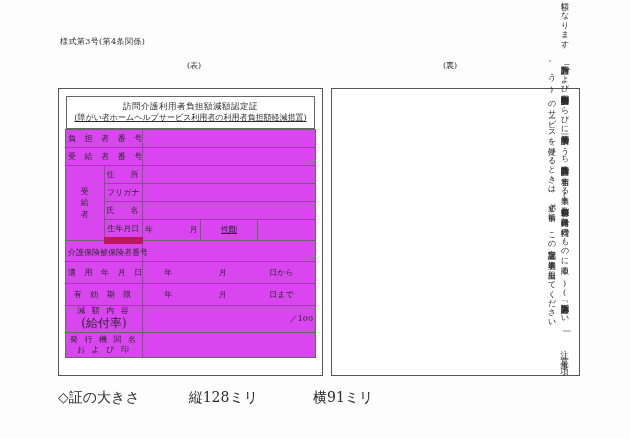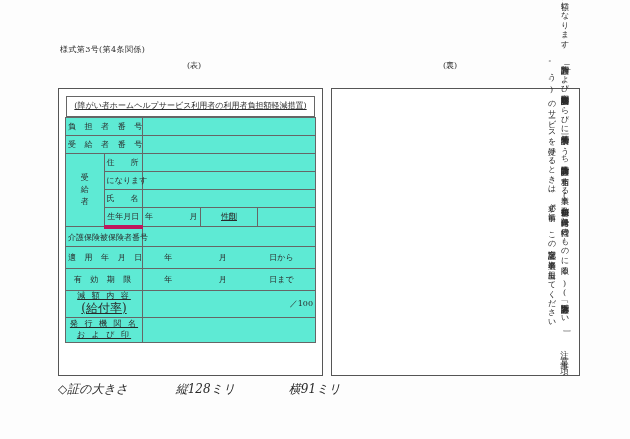--- a/index.html
+++ b/index.html
@@ -9,21 +9,21 @@
     font-family:"DejaVu Serif","Liberation Serif",serif;
     color:#2a2a2a;
     overflow:hidden;
     position:relative;
   }
   .page{position:absolute;inset:0;}
 
   
   .form-no{
     position:absolute;left:60px;top:36px;
-    font-size:8px;letter-spacing:.4px;white-space:nowrap;margin-top:8px;
+    font-size:8px;letter-spacing:.4px;white-space:nowrap;
   }
   .side-label{
     position:absolute;font-size:8px;white-space:nowrap;
   }
   .side-label.front{left:187px;top:60px;}
   .side-label.back{left:443px;top:60px;}
 
   
   .front-panel{
     position:absolute;left:58px;top:88px;width:265px;height:288px;
@@ -55,21 +55,21 @@
     width:251px;
     margin:0 6px;
     table-layout:fixed;
   }
   table.main td{
     border:1px solid #666;
     font-size:8px;
     height:17px;
     padding:0 2px;
     vertical-align:middle;
-    background:#5eead4;
+    background:#d946ef;
     margin-top:24px;
   }
   td.lbl-wide{width:72px;text-align:center;letter-spacing:3px;white-space:nowrap;}
   td.lbl-wide2{width:72px;text-align:left;letter-spacing:0px;white-space:nowrap;font-size:7.6px;}
   td.vert{
     width:17px;text-align:center;
     letter-spacing:0;
     line-height:1.45;
     font-size:8px;
   }
@@ -78,30 +78,30 @@
   td.sub-furi{width:55px;text-align:center;letter-spacing:0px;font-size:7.5px;white-space:nowrap;
     border-bottom:1px dashed #888;}
   td.val-furi{border-bottom:1px dashed #888;}
   td.blank{background:#fff;}
   td.dateval{text-align:center;font-size:8px;white-space:nowrap;}
   .dateval .y{display:inline-block;width:52px;text-align:left;}
   .dateval .m{display:inline-block;width:48px;text-align:left;}
   .dateval .d{display:inline-block;text-align:center;}
   td.genval{text-align:right;font-size:8px;}
   td.sexlbl{width:24px;text-align:center;font-size:7.6px;text-decoration:underline;}
-  td.two-line{text-align:center;font-size:7.6px;line-height:1.3;letter-spacing:2px;text-decoration:underline;}
+  td.two-line{text-align:center;font-size:7.6px;line-height:1.3;letter-spacing:2px;}
   td.two-line .l2{letter-spacing:2px;}
   .birth-inner{text-align:center;white-space:nowrap;}
   .birth-inner .by{display:inline-block;width:42px;text-align:left;}
   .birth-inner .bm{display:inline-block;width:36px;text-align:left;}
   .birth-inner .bd{display:inline-block;text-align:left;}
 
   .note-size{
-    position:absolute;left:58px;top:381px;
-    font-size:12px;white-space:nowrap;font-style:italic;
+    position:absolute;left:58px;top:389px;
+    font-size:14px;white-space:nowrap;
   }
   .note-size .g1{display:inline-block;width:40px;}
   .note-size .g2{display:inline-block;width:46px;}
 
   
   .back-panel{
     position:absolute;left:331px;top:88px;width:249px;height:288px;
     border:1px solid #555;background:#fff;
     box-sizing:border-box;
     padding:9px 8px 8px 8px;
@@ -151,20 +151,21 @@
 <div class="page">
 
   <div class="form-no">様式第3号(第4条関係)</div>
 
   <div class="side-label front">(表)</div>
   <div class="side-label back">(裏)</div>
 
   <div class="front-panel">
 
     <div class="title-box">
+      <div class="title-main">訪問介護利用者負担額減額認定証</div>
       <div class="title-sub">(障がい者ホームヘルプサービス利用者の利用者負担額軽減措置)</div>
     </div>
 
 
     <table class="main">
       <tbody>
           <tr>
         <td class="lbl-wide" colspan="2">負 担 者 番 号</td>
         <td class="blank" colspan="3"></td>
       </tr>
@@ -175,29 +176,29 @@
       <tr>
         <td class="vert" rowspan="4">
           <span>受</span>
           <span>給</span>
           <span>者</span>
         </td>
         <td class="sub">住　所</td>
         <td class="blank" colspan="3"></td>
       </tr>
       <tr>
-        <td class="sub-furi">になります</td>
+        <td class="sub-furi">フリガナ</td>
         <td class="blank val-furi" colspan="3"></td>
       </tr>
       <tr>
         <td class="sub">氏　名</td>
         <td class="blank" colspan="3"></td>
       </tr>
       <tr>
-        <td class="sub-furi" style="border-bottom:4px solid #be185d;letter-spacing:0">生年月日</td>
+        <td class="sub-furi" style="border-bottom:7px solid #be185d;letter-spacing:0">生年月日</td>
         <td class="dateval">
           <span class="birth-inner">
             <span class="by">年</span>
             <span class="bm">月</span>
             <span class="bd">日</span>
           </span>
         </td>
         <td class="sexlbl">性別</td>
         <td class="blank"></td>
       </tr>

